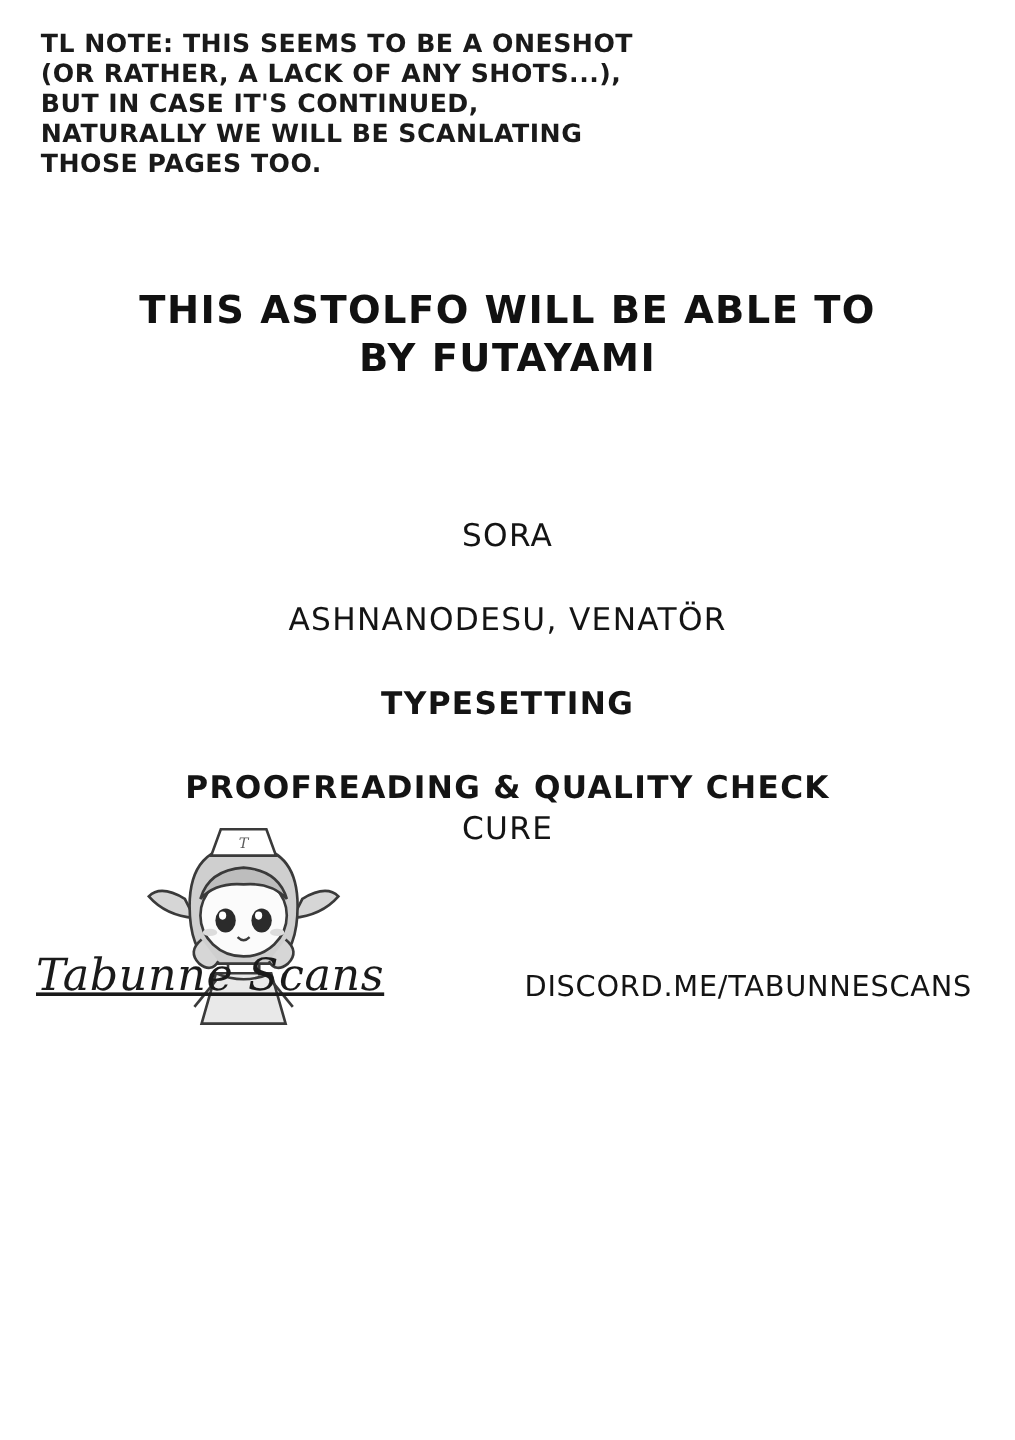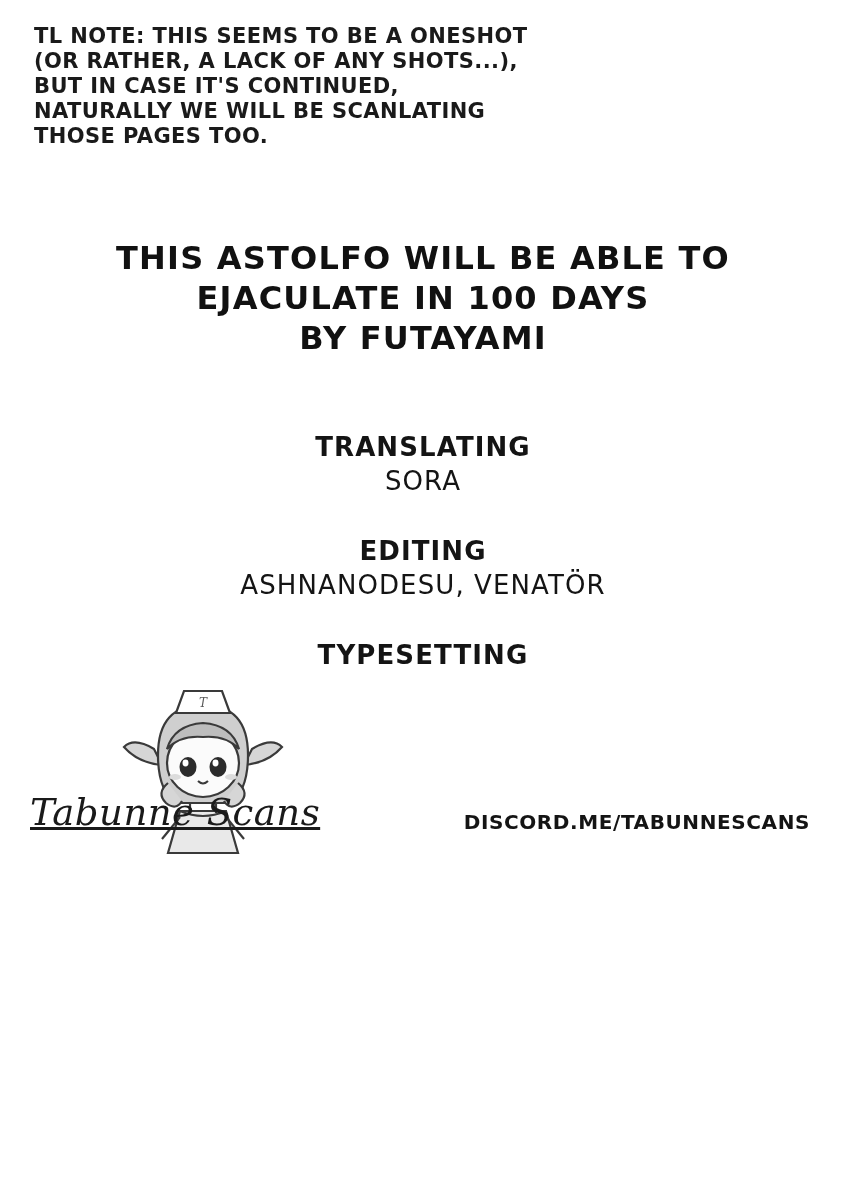--- a/index.html
+++ b/index.html
@@ -107,23 +107,23 @@
     font-size: 37px;
     color: #1a1a1a;
     letter-spacing: 0.5px;
     text-decoration: underline;
   }
   .links {
     position: absolute;
     right: 36px;
     bottom: 26px;
     text-align: right;
-    font-size: 20px;
+    font-size: 24px;
     line-height: 31px;
-    font-weight: 700;
+    font-weight: 400;
     letter-spacing: 0.6px;
     text-transform: uppercase;
     color: #141414;
   }
   .links a {
     color: #141414;
     text-decoration: none;
     display: block;
   }
 </style>
@@ -133,37 +133,38 @@
 <div class="page">
 
   <div class="tl-note">TL NOTE: THIS SEEMS TO BE A ONESHOT
 (OR RATHER, A LACK OF ANY SHOTS...),
 BUT IN CASE IT'S CONTINUED,
 NATURALLY WE WILL BE SCANLATING
 THOSE PAGES TOO.</div>
 
   <div class="title-block">
     <span class="line">THIS ASTOLFO WILL BE ABLE TO</span>
-    <span class="line">EJACULATE IN 100 DAYS</span>
     <span class="line">BY FUTAYAMI</span>
   </div>
 
   <div class="credits">
     <div class="credit-group">
-      <span class="credit-role">TRANSLATING</span>
       <span class="credit-names">SORA</span>
     </div>
     <div class="credit-group">
     </div>
     <div class="credit-group">
-      <span class="credit-role">EDITING</span>
       <span class="credit-names">ASHNANODESU, VENATÖR</span>
     </div>
     <div class="credit-group">
       <span class="credit-role">TYPESETTING</span>
+    </div>
+    <div class="credit-group">
+      <span class="credit-role">PROOFREADING &amp; QUALITY CHECK</span>
+      <span class="credit-names">CURE</span>
     </div>
   </div>
 
   <div class="footer">
 
     <svg class="mascot" viewBox="0 0 170 185" aria-hidden="true">
       <g fill="none" stroke="#3a3a3a" stroke-width="2.2">
 
         <path d="M62 140 L50 182 L120 182 L108 140 Z" fill="#e9e9e9"></path>
         <path d="M62 140 Q85 150 108 140" fill="none"></path>

